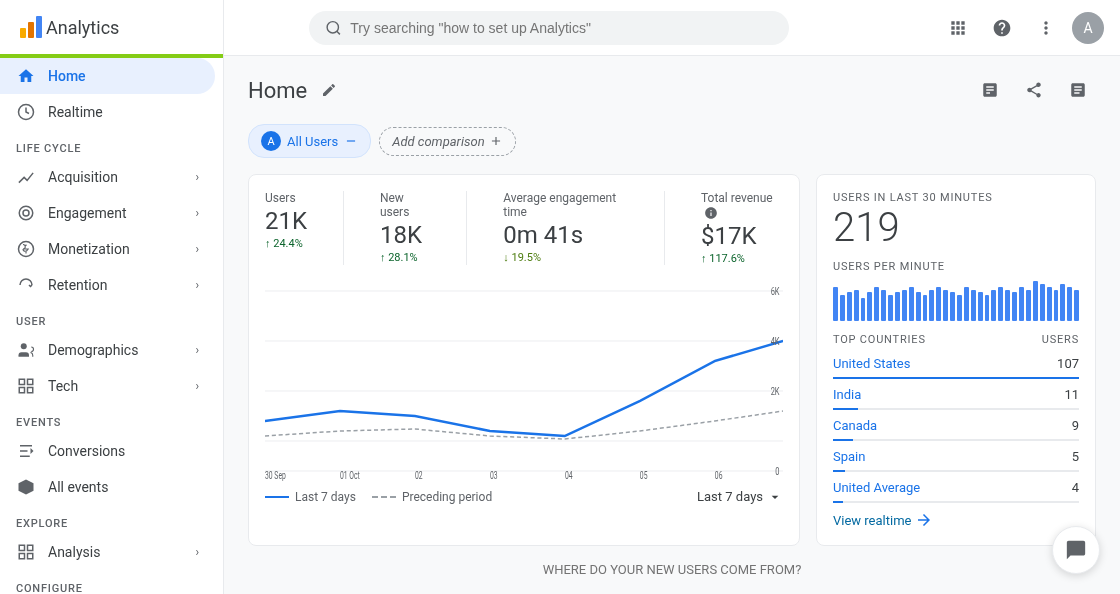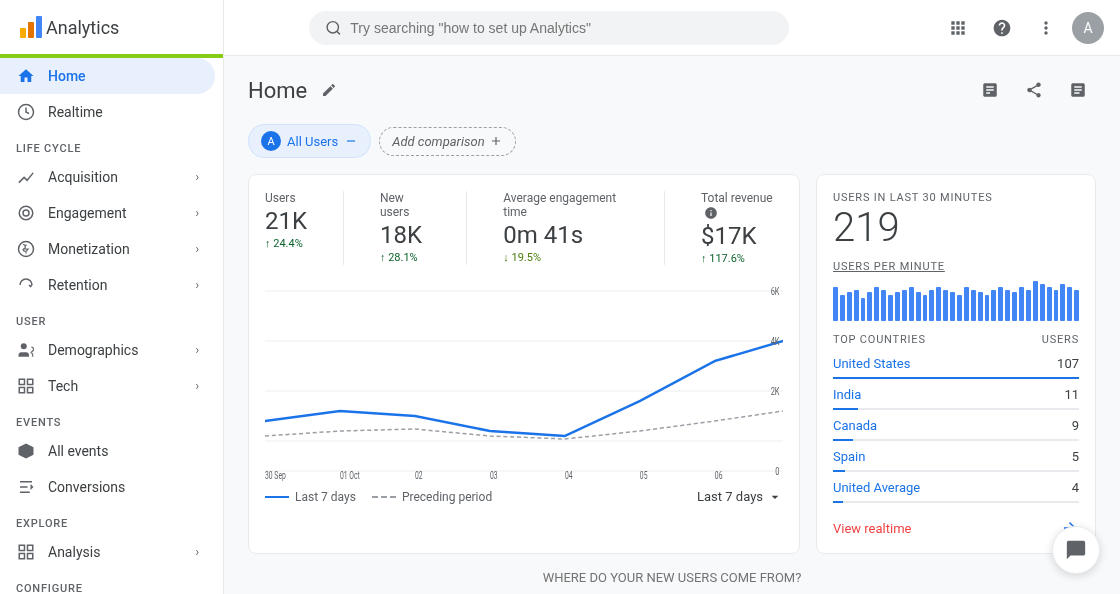--- a/index.html
+++ b/index.html
@@ -173,31 +173,31 @@
     
     .right-panel {
       display: flex; flex-direction: column; gap: 16px;
     }
     .realtime-card {
       background: #fff; border-radius: 8px;
       border: 1px solid #e8eaed; padding: 16px;
     }
     .realtime-label { font-size: 11px; color: #5f6368; text-transform: uppercase; letter-spacing: 0.8px; margin-bottom: 4px; }
     .realtime-number { font-size: 40px; font-weight: 300; color: #3c4043; line-height: 1; margin-bottom: 12px; }
-    .per-minute-label { font-size: 11px; color: #5f6368; text-transform: uppercase; letter-spacing: 0.8px; margin-bottom: 8px; text-decoration: underline; }
+    .per-minute-label { font-size: 11px; color: #5f6368; text-transform: uppercase; letter-spacing: 0.8px; margin-bottom: 8px; }
     .mini-bars { display: flex; gap: 2px; align-items: flex-end; height: 40px; margin-bottom: 12px; }
     .mini-bar { width: 8px; background: #4285f4; border-radius: 1px; }
 
     .top-countries-label { font-size: 11px; color: #5f6368; text-transform: uppercase; letter-spacing: 0.8px; }
     .country-row { display: flex; justify-content: space-between; align-items: center; padding: 4px 0; font-size: 13px; }
     .country-name { color: #1a73e8; cursor: pointer; }
     .country-users { color: #3c4043; }
     .country-bar-container { position: relative; height: 2px; background: #e8eaed; margin-top: 2px; margin-bottom: 4px; }
     .country-bar { height: 100%; background: #1a73e8; }
-    .view-realtime { display: flex; align-items: center; gap: 4px; color: #ef4444; font-size: 13px; cursor: pointer; justify-content: space-between; margin-top: 16px; }
+    .view-realtime { display: flex; align-items: center; gap: 4px; color: #0369a1; font-size: 13px; cursor: pointer; justify-content: flex-start; margin-top: 8px; }
 
     .section-header { font-size: 13px; color: #737373; text-align: center; margin-bottom: 8px; }
 
     .chat-icon {
       position: fixed; bottom: 20px; right: 20px;
       width: 48px; height: 48px; border-radius: 50%;
       background: #fff; border: 1px solid #e8eaed;
       display: flex; align-items: center; justify-content: center;
       cursor: pointer; box-shadow: 0 2px 8px rgba(0,0,0,0.15);
       font-size: 20px; color: #5f6368;
@@ -299,33 +299,33 @@
         </svg>
     </span>
     <span>Tech</span>
     <span class="sidebar-item-expand">›</span>
   </div>
 
   <div class="sidebar-section-label">EVENTS</div>
   <div class="sidebar-item">
     <span class="item-icon">
       <svg width="18" height="18" viewBox="0 0 24 24" fill="#5f6368">
-          <path d="M12 2L2 7l10 5 10-5-10-5zm0 10L2 7v10l10 5 10-5V7l-10 5z"></path>
-        </svg>
-    </span>
-    <span>All events</span>
-  </div>
-  <div class="sidebar-item">
-    <span class="item-icon">
-      <svg width="18" height="18" viewBox="0 0 24 24" fill="#5f6368">
           <path d="M4 4h16v2H4zm0 7h10v2H4zm0 7h13v2H4z"></path>
           <polygon points="18,8 22,12 18,16"></polygon>
         </svg>
     </span>
     <span>Conversions</span>
+  </div>
+  <div class="sidebar-item">
+    <span class="item-icon">
+      <svg width="18" height="18" viewBox="0 0 24 24" fill="#5f6368">
+          <path d="M12 2L2 7l10 5 10-5-10-5zm0 10L2 7v10l10 5 10-5V7l-10 5z"></path>
+        </svg>
+    </span>
+    <span>All events</span>
   </div>
 
   <div class="sidebar-section-label">EXPLORE</div>
   <div class="sidebar-item">
     <span class="item-icon">
       <svg width="18" height="18" viewBox="0 0 24 24" fill="none" stroke="#5f6368" stroke-width="2">
           <rect x="3" y="3" width="7" height="7"></rect>
           <rect x="14" y="3" width="7" height="7"></rect>
           <rect x="3" y="14" width="7" height="7"></rect>
           <rect x="14" y="14" width="7" height="7"></rect>

